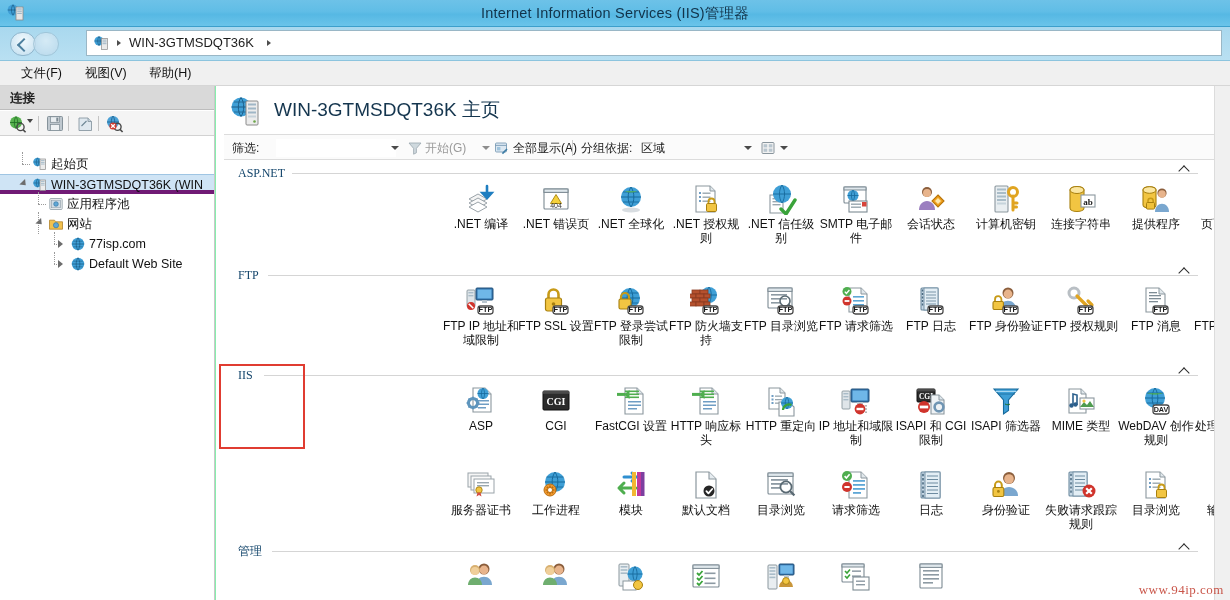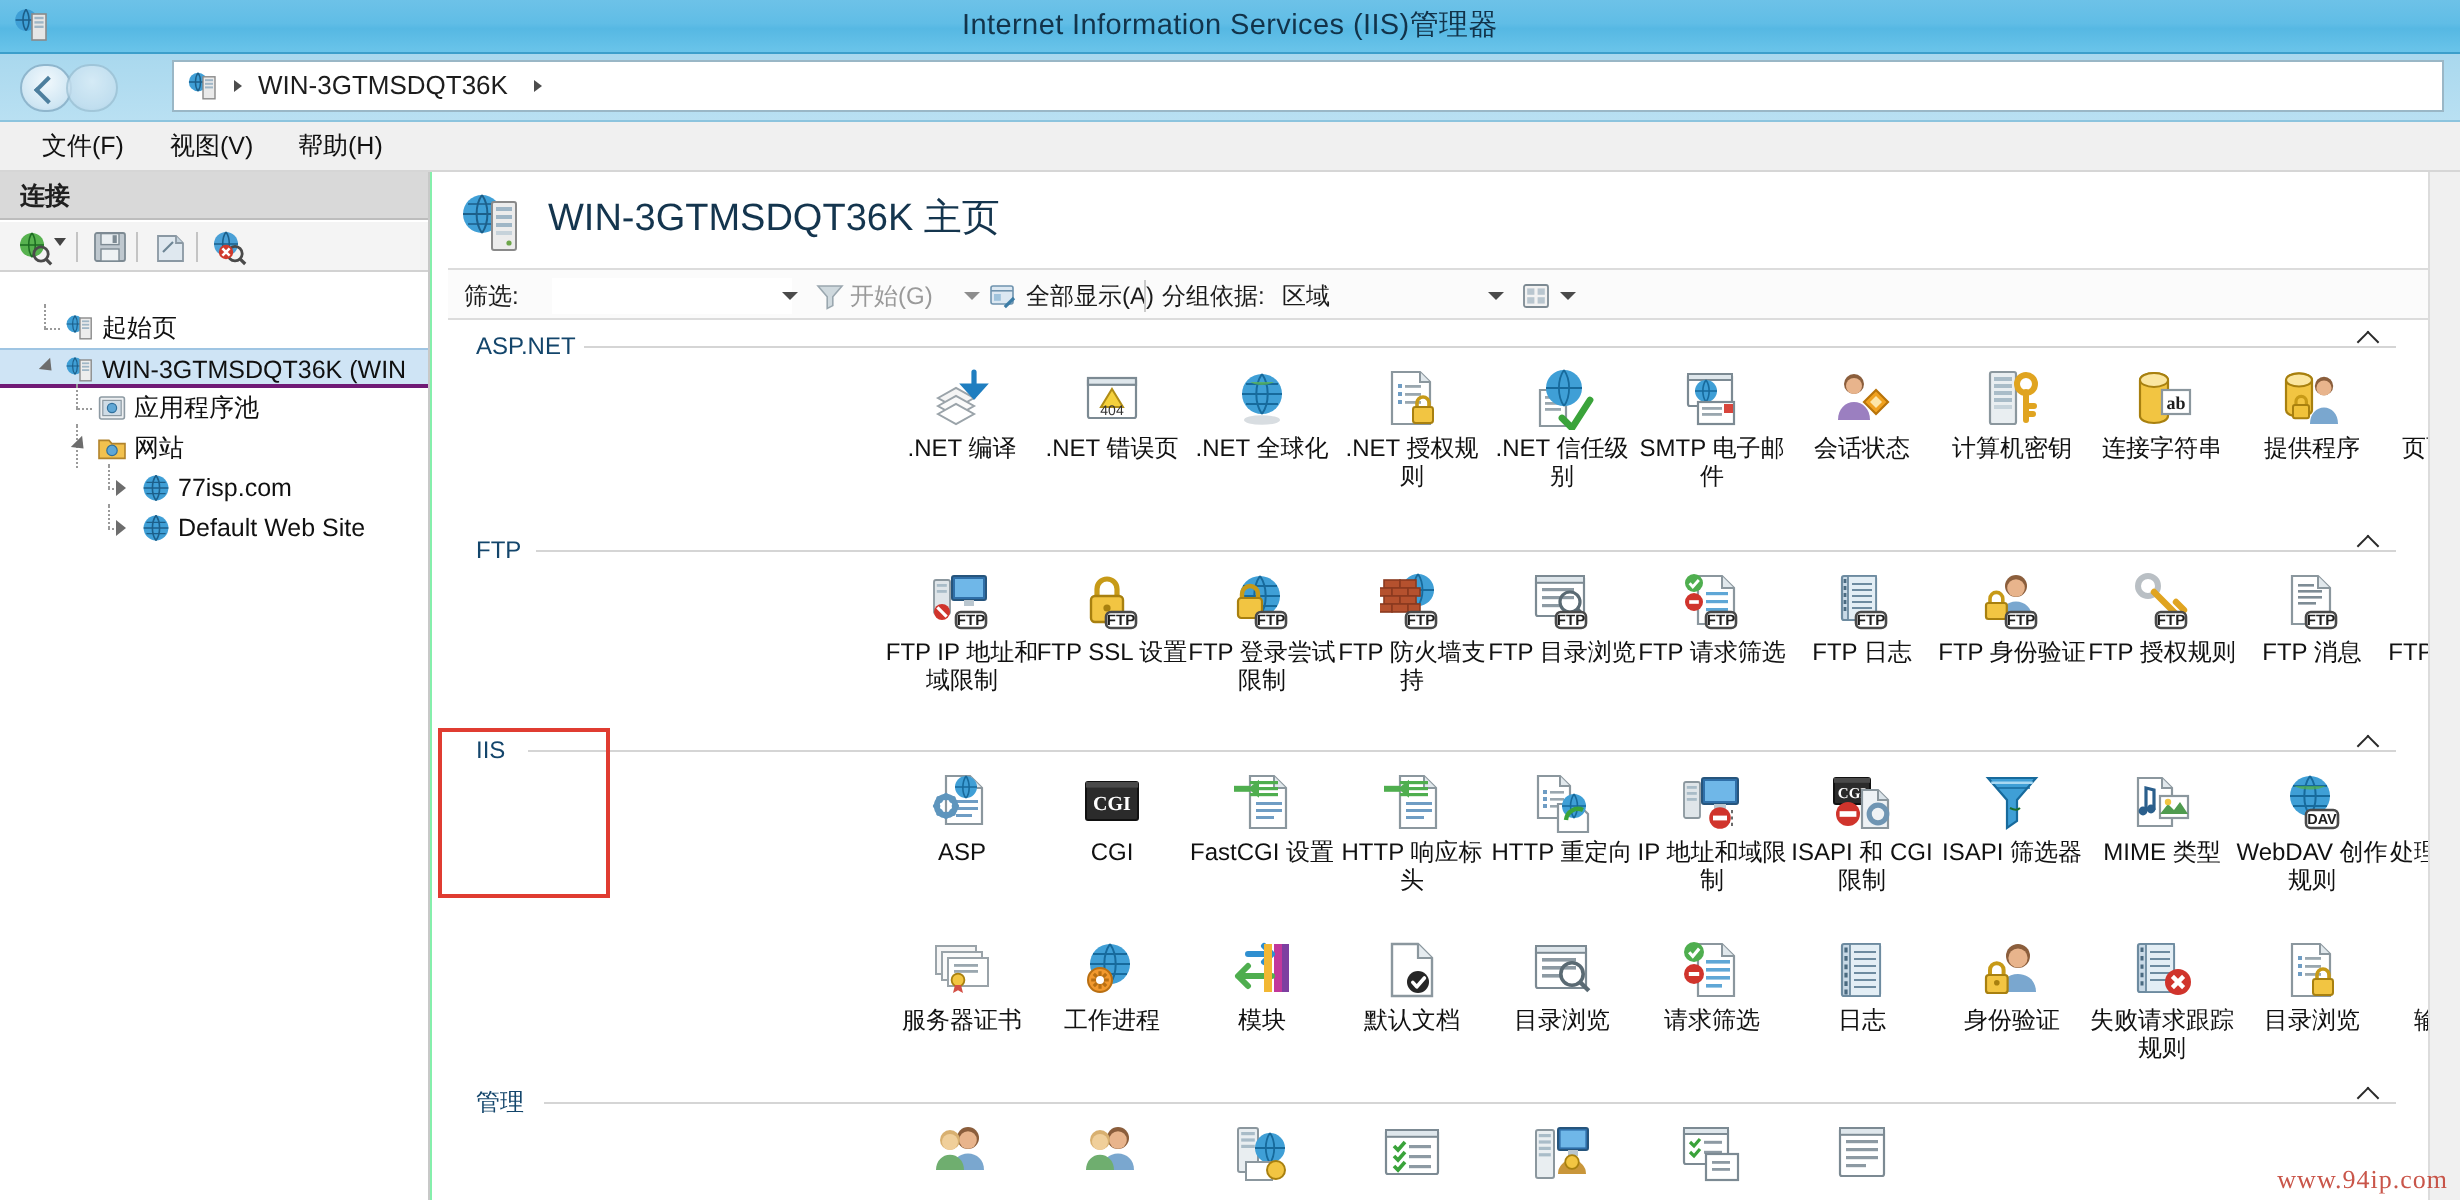--- a/index.html
+++ b/index.html
@@ -131,21 +131,21 @@
     background: #c4c4c4;
   }
   .tree { position: absolute; left: 0; top: 68px; width: 214px; }
   .tnode {
     position: relative; height: 20px; line-height: 20px;
     font-size: 12.5px; color: #101010; white-space: nowrap;
   }
   .tnode.sel {
     background: #cfe4f5;
     border-top: 1px solid #9fc5e3;
-    border-bottom: 2px solid #701a75;
+    border-bottom: 4px solid #701a75;
   }
   .tnode .ti { position: absolute; top: 2px; width: 16px; height: 16px; }
   .tnode .tl { position: absolute; top: 0; }
   .twist {
     position: absolute; top: 6px;
     width: 0; height: 0;
     border-left: 5px solid #6d6d6d;
     border-top: 4px solid transparent;
     border-bottom: 4px solid transparent;
   }
@@ -214,21 +214,21 @@
     position: absolute; left: 0; top: 75px;
     width: 1014px; height: 439px;
     overflow: hidden;
   }
   .section-head {
     position: absolute; height: 16px;
   }
   .section-head .sh-text {
     position: absolute; left: 0; top: 0; height: 16px; line-height: 16px;
     font-size: 12px; color: #13456b;
-    padding-right: 6px; background: #fff;
+    padding-right: 6px; background: #fff; font-family: Liberation Serif, serif;
   }
   .section-rule {
     position: absolute; top: 8px; height: 1px;
     background: #d5d5d5;
   }
   .chev {
     position: absolute; width: 11px; height: 8px;
   }
   .chev:before {
     content: "";

